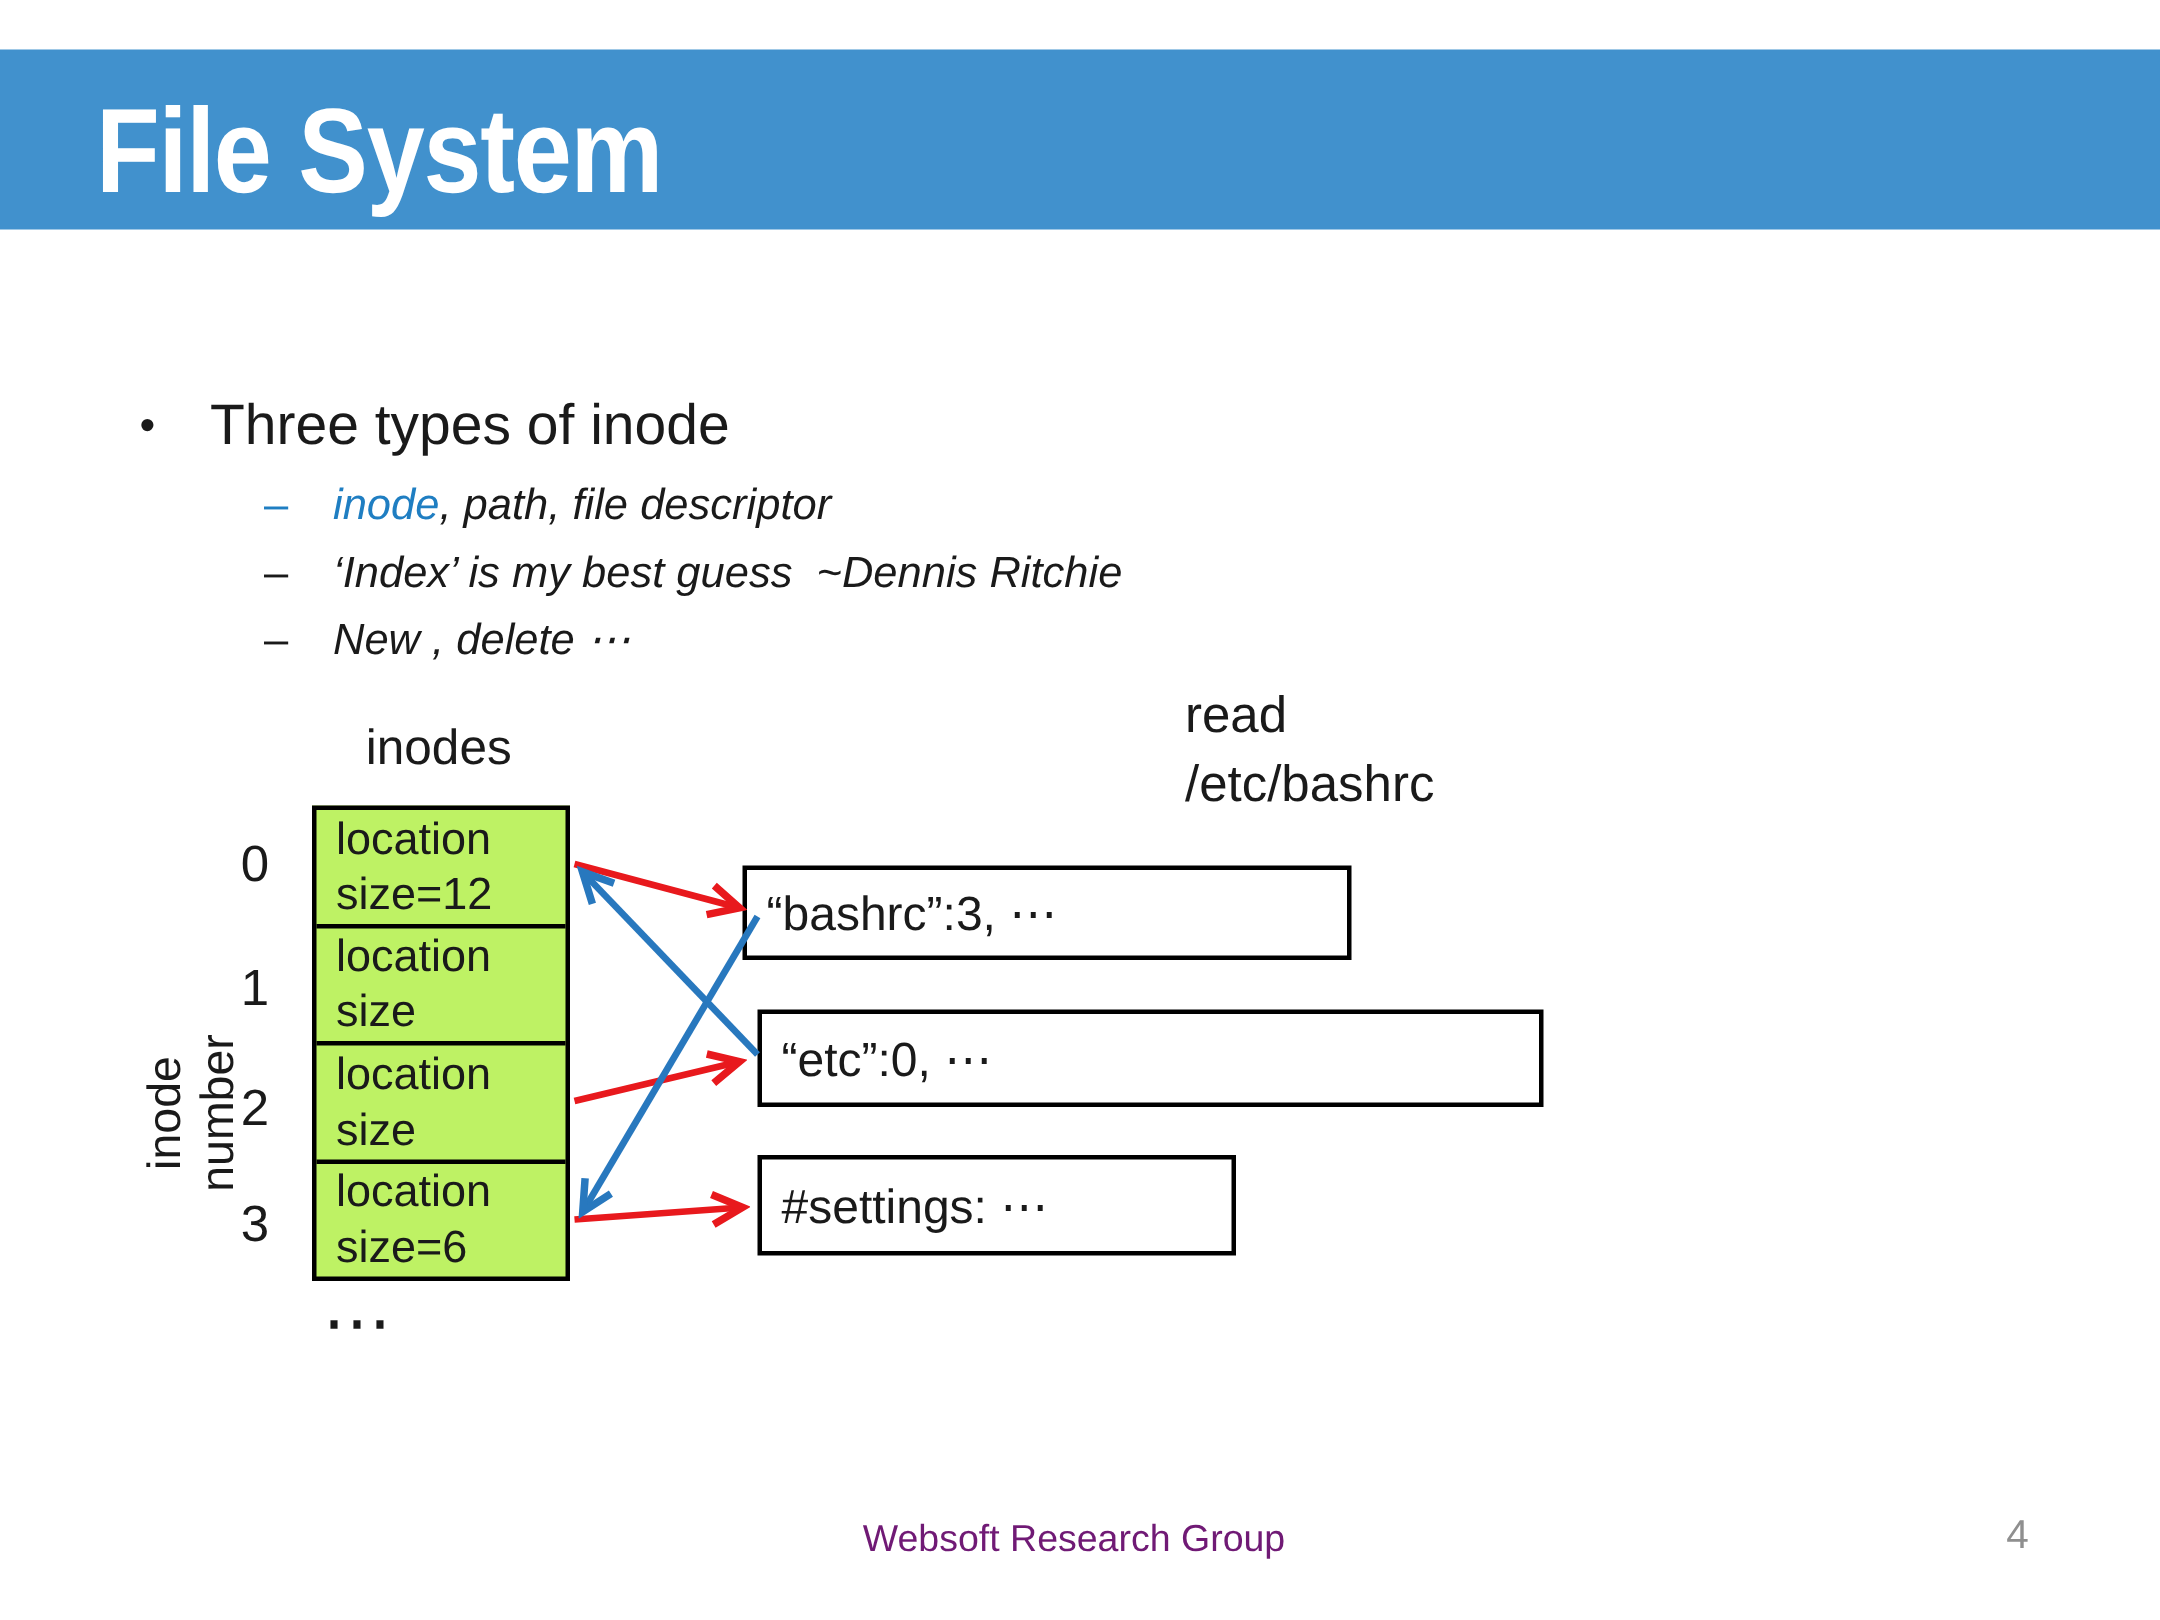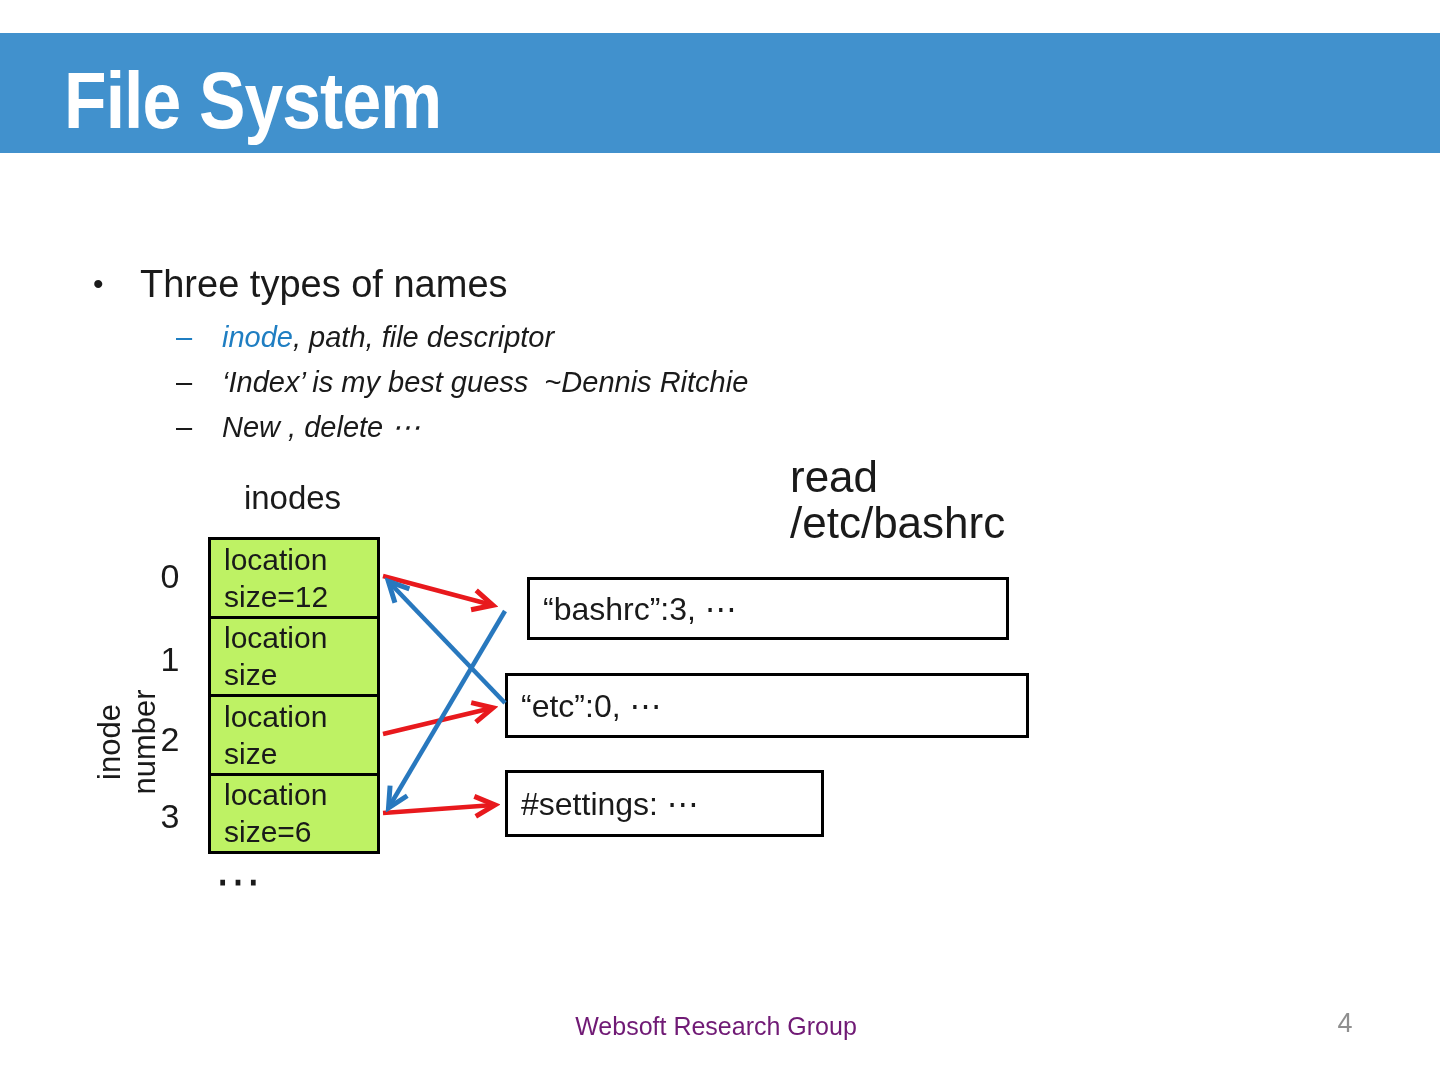--- a/index.html
+++ b/index.html
@@ -17,57 +17,57 @@
   
   .main-bullet{position:absolute;left:93px;top:262px;display:flex;font-size:38px;line-height:44px;}
   .main-bullet .glyph{width:47px;font-size:30px;line-height:44px;}
   .sub-bullet{position:absolute;left:176px;display:flex;font-size:29px;line-height:34px;}
   .sub-bullet .dash{width:46px;}
   .sub-text{white-space:pre;font-style:italic;}
   .blue{color:#1f7ec2;}
   
   .diagram-label{position:absolute;font-size:33px;line-height:40px;}
   .inodes-label{left:205px;top:478px;width:175px;text-align:center;}
-  .read-label{left:790px;top:454px;font-size:44px;line-height:46px;white-space:pre;}
+  .read-label{left:790px;top:454px;font-size:34px;line-height:46px;white-space:pre;}
   .inode-table{
     position:absolute;left:208px;top:537px;width:172px;height:317px;
     border:3.5px solid #000;box-sizing:border-box;display:flex;flex-direction:column;background:#bef264;
   }
   .inode-row{flex:1;border-bottom:3.5px solid #000;display:flex;flex-direction:column;justify-content:center;padding-left:13px;box-sizing:border-box;}
   .inode-row:last-child{border-bottom:none;}
   .cell-line{font-size:30px;line-height:37px;}
   .row-num{position:absolute;left:150px;width:40px;text-align:center;font-size:34px;line-height:36px;}
   .rotated-label{
     position:absolute;left:127px;top:742px;transform:translate(-50%,-50%) rotate(-90deg);
     font-size:31px;line-height:35px;text-align:center;white-space:nowrap;
   }
   .table-ellipsis{position:absolute;left:215px;top:858px;font-size:46px;line-height:46px;}
   .name-block{
     position:absolute;border:3.5px solid #000;box-sizing:border-box;background:#fff;
     display:flex;align-items:center;padding-left:13px;font-size:32px;white-space:pre;
   }
-  .block-bashrc{left:527px;top:577px;width:482px;height:63px;}
+  .block-bashrc{left:495px;top:577px;width:406px;height:63px;}
   .block-etc{left:505px;top:673px;width:524px;height:65px;}
   .block-settings{left:505px;top:770px;width:319px;height:67px;}
   .arrows{position:absolute;left:0;top:0;pointer-events:none;}
   
   .footer-text{position:absolute;left:716px;top:1012px;transform:translateX(-50%);font-size:25px;color:#701a75;white-space:pre;}
   .page-number{position:absolute;left:1330px;top:1008px;width:30px;text-align:center;font-size:27px;color:#8f8f8f;}
 </style>
 </head>
 <body>
 
 <div class="slide">
 
   <div class="header-band"></div>
   <div class="slide-title">File System</div>
 
   <div class="main-bullet">
     <span class="glyph">•</span>
-    <span>Three types of names</span>
+    <span>Three types of inode</span>
   </div>
 
   <div class="sub-bullet" style="top:320px">
     <span class="dash blue">–</span>
     <span class="sub-text"><span class="blue">inode</span><span>, path, file descriptor</span></span>
   </div>
   <div class="sub-bullet" style="top:365px">
     <span class="dash">–</span>
     <span class="sub-text">‘Index’ is my best guess  ~Dennis Ritchie</span>
   </div>

